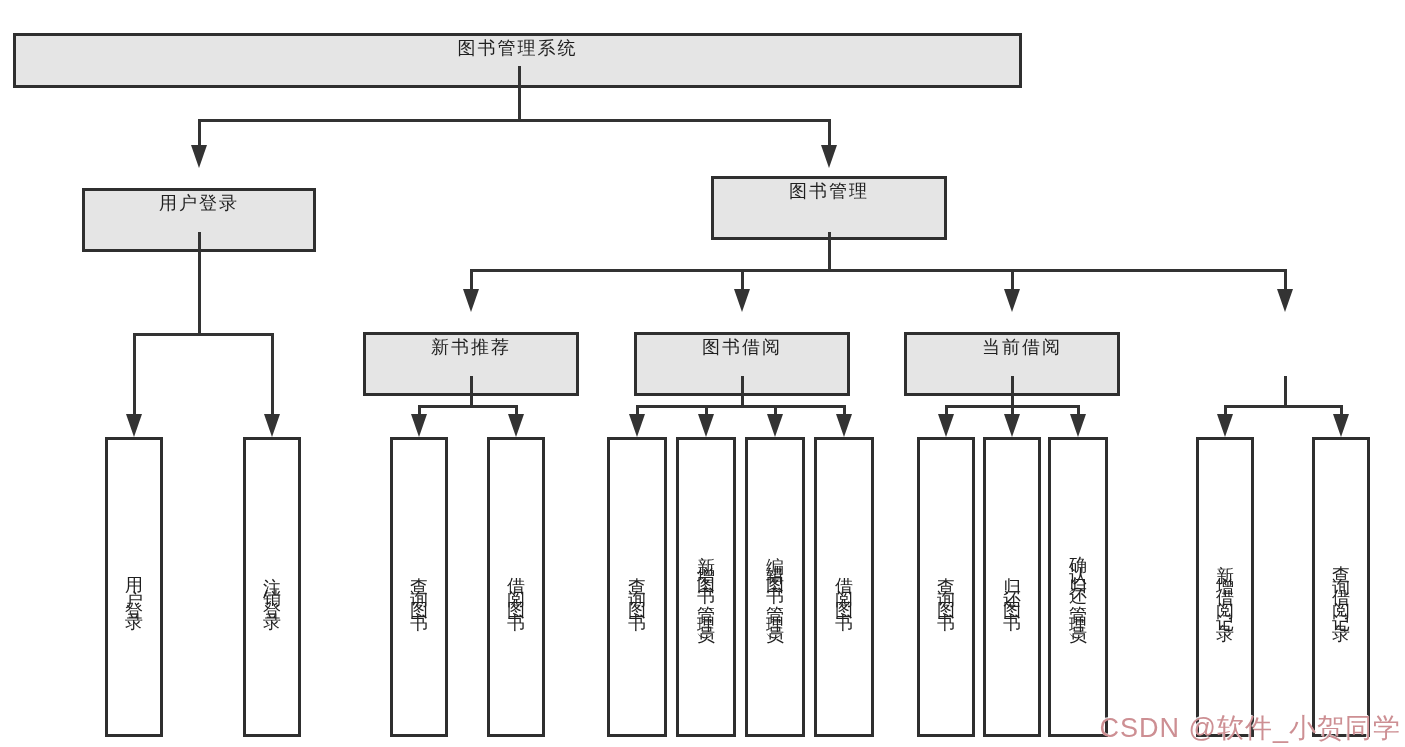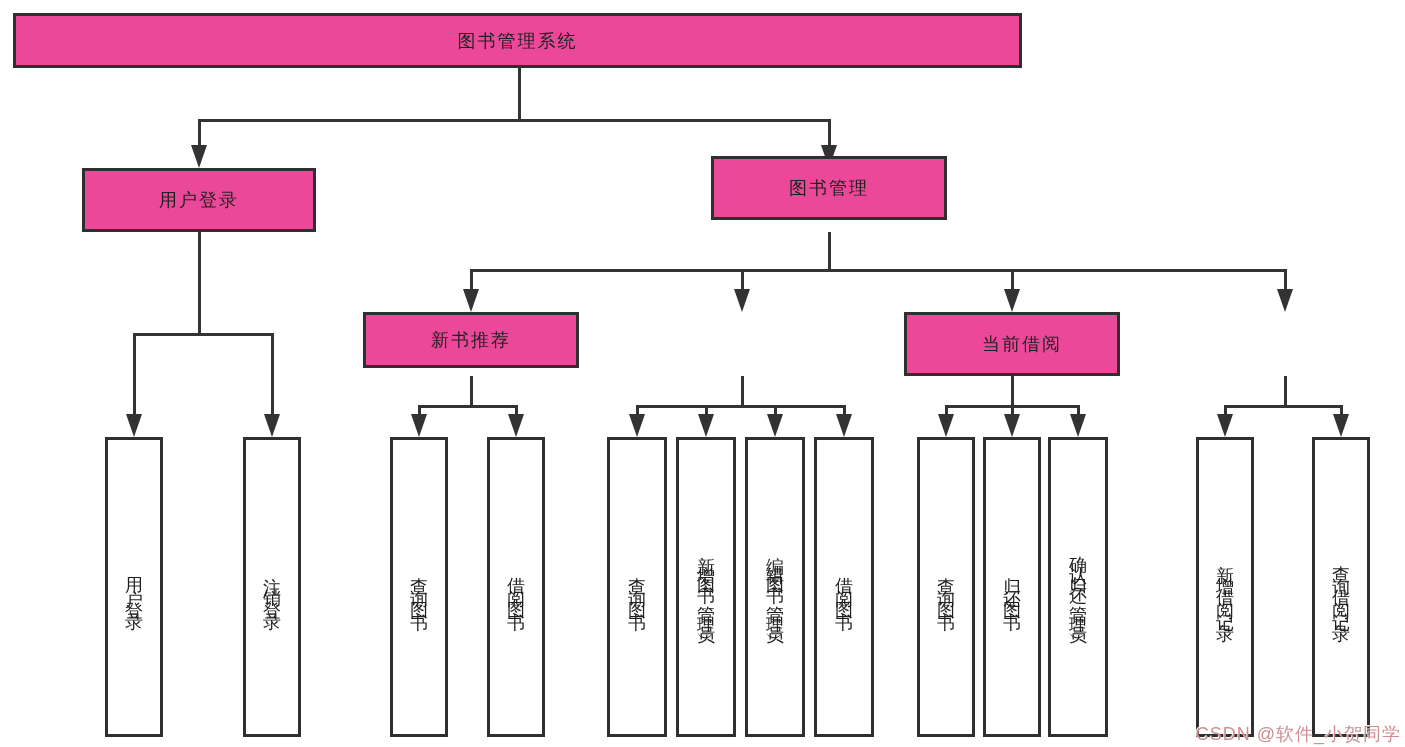--- a/index.html
+++ b/index.html
@@ -9,24 +9,24 @@
     height: 747px;
     background: #ffffff;
     overflow: hidden;
     font-family: "Liberation Sans", "DejaVu Sans", sans-serif;
     color: var(--text-color, #1f1f1f);
   }
   .hbox {
     position: absolute;
     box-sizing: border-box;
     border: 3px solid var(--border-color, #2f2f2f);
-    background: #ec4899;
+    background: #e5e5e5;
     display: flex;
-    align-items: center;
     justify-content: center;
+    margin-top: 20px;
   }
   .hbox .hlabel {
     font-size: 18px;
     letter-spacing: 2px;
     white-space: nowrap;
   }
   .vbox {
     position: absolute;
     box-sizing: border-box;
     border: 3px solid var(--border-color, #2f2f2f);
@@ -49,21 +49,21 @@
     position: absolute;
     width: 0; height: 0;
     border-left: 8px solid transparent;
     border-right: 8px solid transparent;
     border-top: 23px solid var(--line-color, #333333);
   }
   .watermark {
     position: absolute;
     right: 4px;
     bottom: 1px;
-    font-size: 18px;
+    font-size: 27px;
     letter-spacing: 1px;
     z-index: 5;
     text-shadow: -1px -1px 0 rgba(255,255,255,0.85);
     white-space: nowrap;
   }
 </style>
 </head>
 <body>
 
 <div class="stage">
@@ -103,22 +103,25 @@
     <div class="vline" style="left:470px; top:269px; height:23px;"></div>
     <div class="arrow" style="left:463px; top:289px;"></div>
     <div class="vline" style="left:741px; top:269px; height:23px;"></div>
     <div class="arrow" style="left:734px; top:289px;"></div>
     <div class="vline" style="left:1011px; top:269px; height:23px;"></div>
     <div class="arrow" style="left:1004px; top:289px;"></div>
     <div class="vline" style="left:1284px; top:269px; height:23px;"></div>
     <div class="arrow" style="left:1277px; top:289px;"></div>
   </div>
 
-  <div class="hbox" style="left:363px; top:312px; width:216px; height:56px;">
+  <div class="hbox" style="left:363px; top:312px; width:216px; height:64px;">
     <span class="hlabel">新书推荐</span>
+  </div>
+  <div class="hbox" style="left:634px; top:312px; width:216px; height:64px;">
+    <span class="hlabel">图书借阅</span>
   </div>
   <div class="hbox" style="left:904px; top:312px; width:216px; height:64px;padding-left:20px;">
     <span class="hlabel">当前借阅</span>
   </div>
 
   <div>
     <div class="vline" style="left:470px; top:376px; height:32px;"></div>
     <div class="hline" style="left:418px; top:405px; width:100px;"></div>
     <div class="vline" style="left:418px; top:405px; height:12px;"></div>
     <div class="arrow" style="left:411px; top:414px;"></div>

